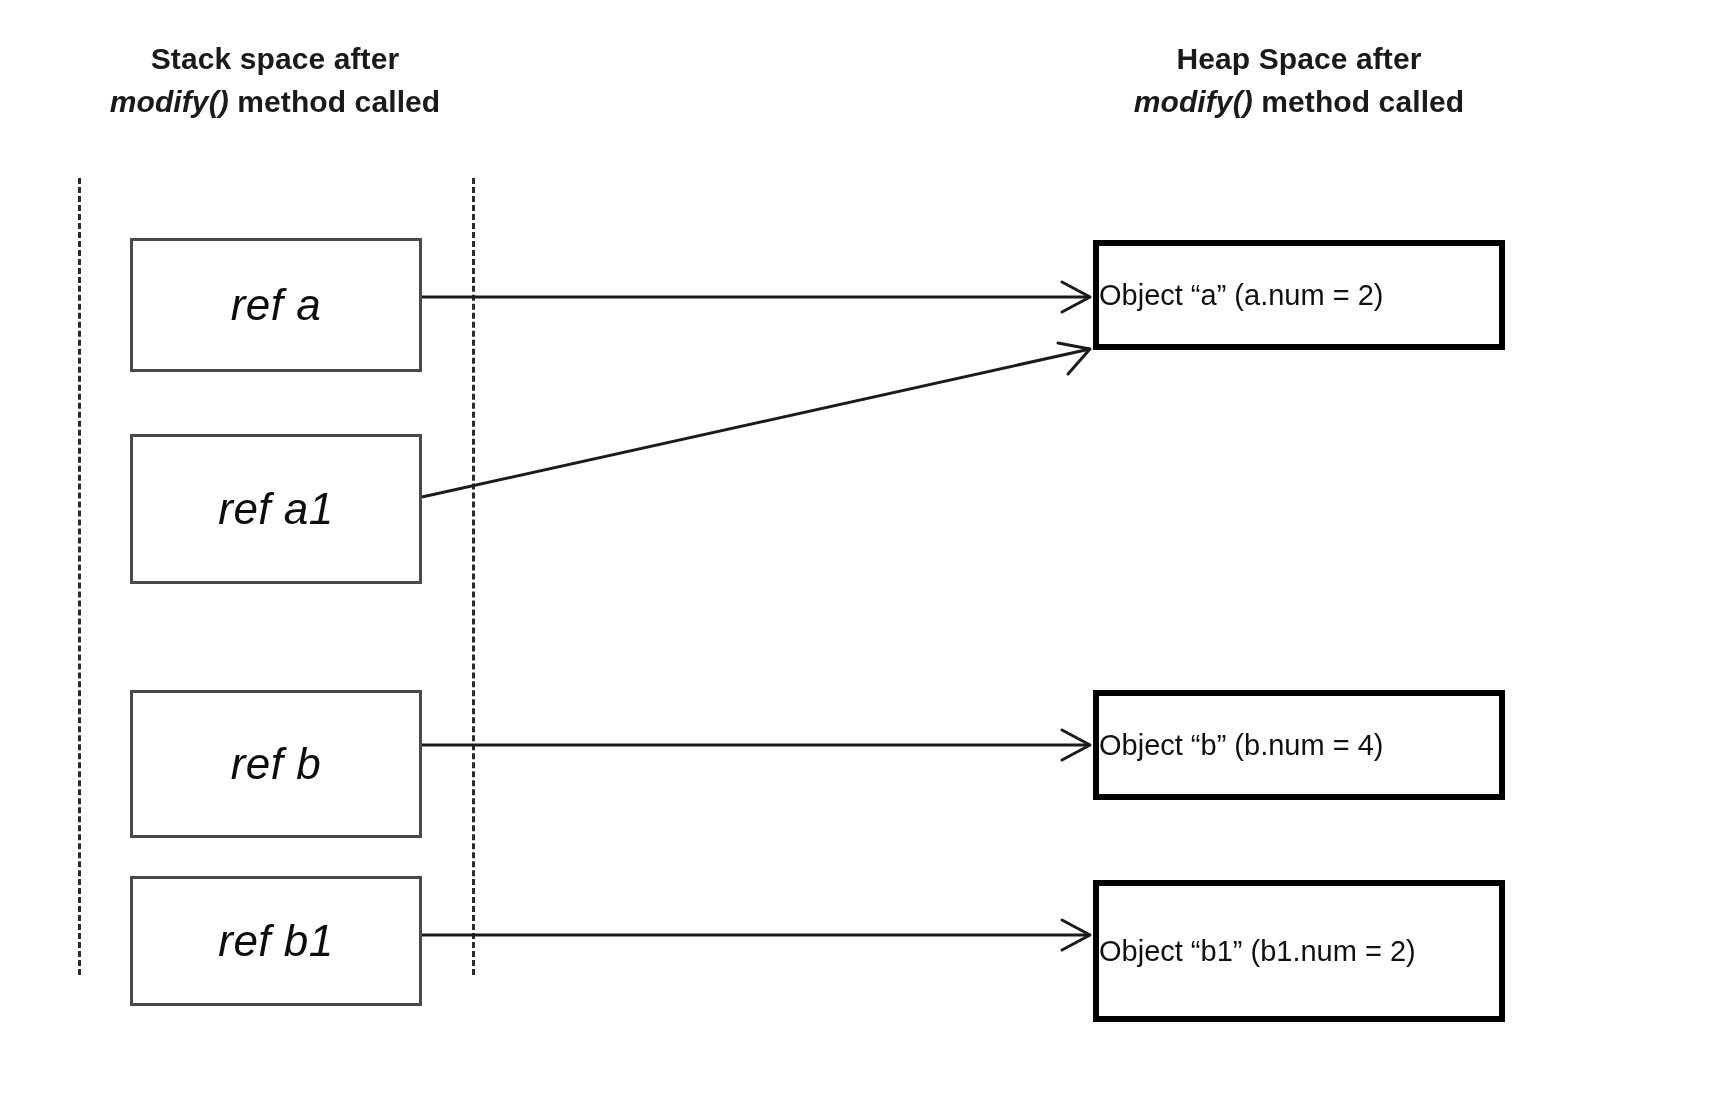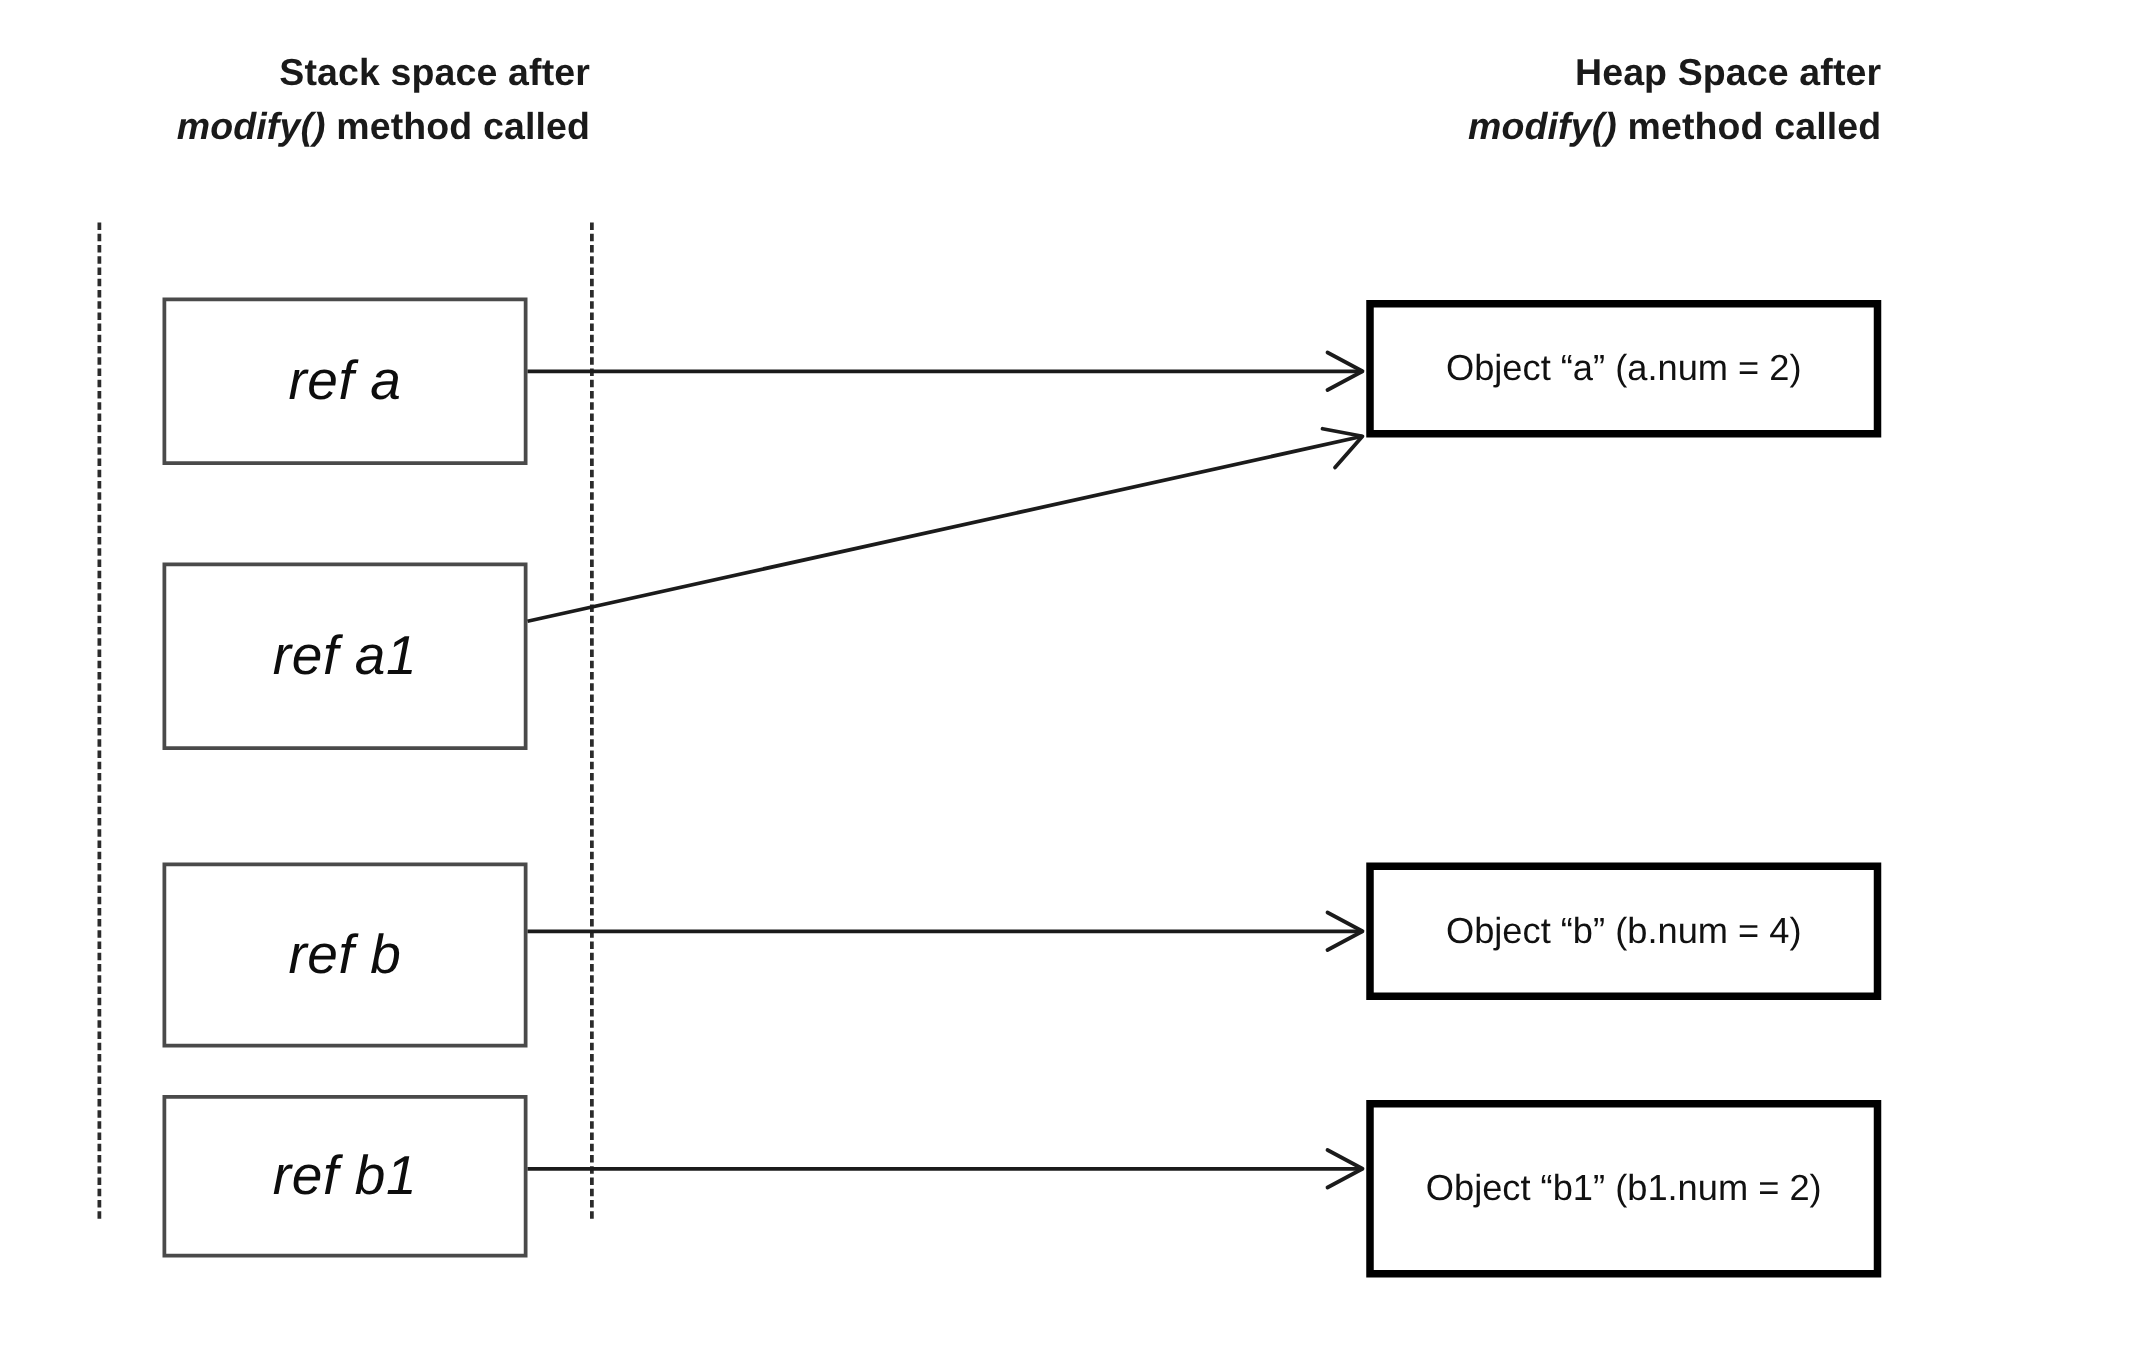--- a/index.html
+++ b/index.html
@@ -16,21 +16,21 @@
     position: relative;
     width: 1722px;
     height: 1094px;
     background: #ffffff;
     overflow: hidden;
   }
 
   
   .heading {
     position: absolute;
-    text-align: right;
+    text-align: center;
     font-weight: bold;
     font-size: 30px;
     line-height: 1.42;
     letter-spacing: 0.1px;
     color: #1a1a1a;
     white-space: nowrap;
   }
   .heading .line2 {
     display: block;
   }
@@ -72,35 +72,34 @@
     justify-content: center;
   }
   .stack-box .label {
     font-style: italic;
     font-size: 44px;
     line-height: 1;
     color: #0d0d0d;
     letter-spacing: 0.5px;
   }
   #stack-box-0 { top: 238px;  height: 134px; }
-  #stack-box-1 { top: 434px;  height: 150px; margin-top: 16px; }
+  #stack-box-1 { top: 434px;  height: 150px; }
   #stack-box-2 { top: 690px;  height: 148px; }
   #stack-box-3 { top: 876px;  height: 130px; }
 
   
   .heap-box {
     position: absolute;
     left: 1093px;
     width: 412px;
     border: 6px solid #000000;
     background: #ffffff;
     box-sizing: border-box;
     display: flex;
     align-items: center;
-    justify-content: center;
   }
   .heap-box .label {
     font-size: 29px;
     line-height: 1;
     color: #111111;
     white-space: nowrap;
   }
   #heap-box-0 { top: 240px; height: 110px; }
   #heap-box-1 { top: 690px; height: 110px; }
   #heap-box-2 { top: 880px; height: 142px; }

